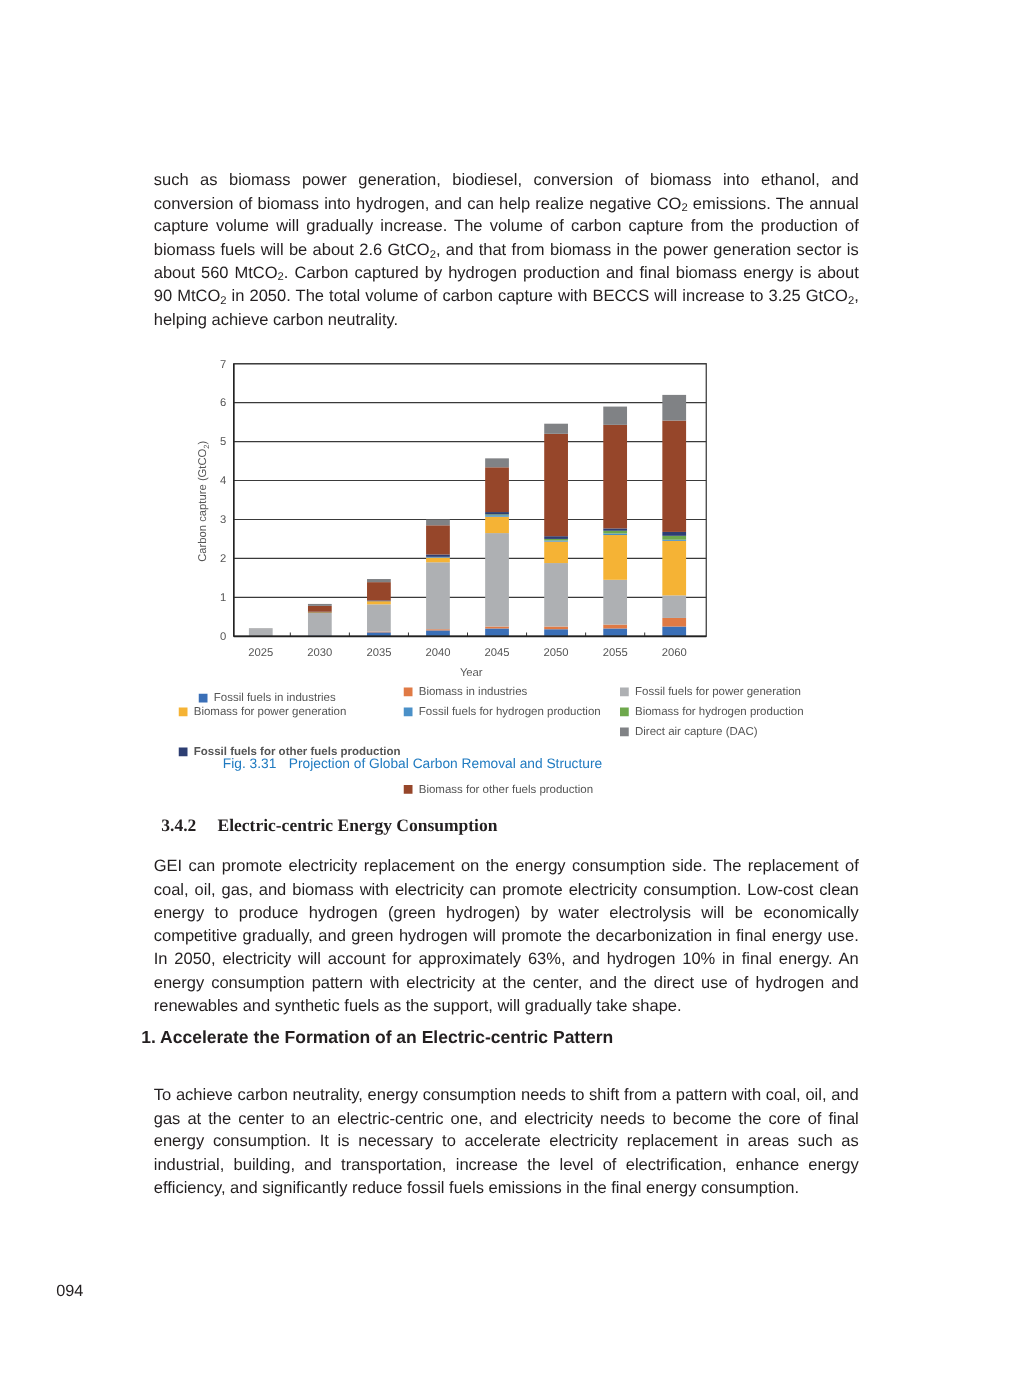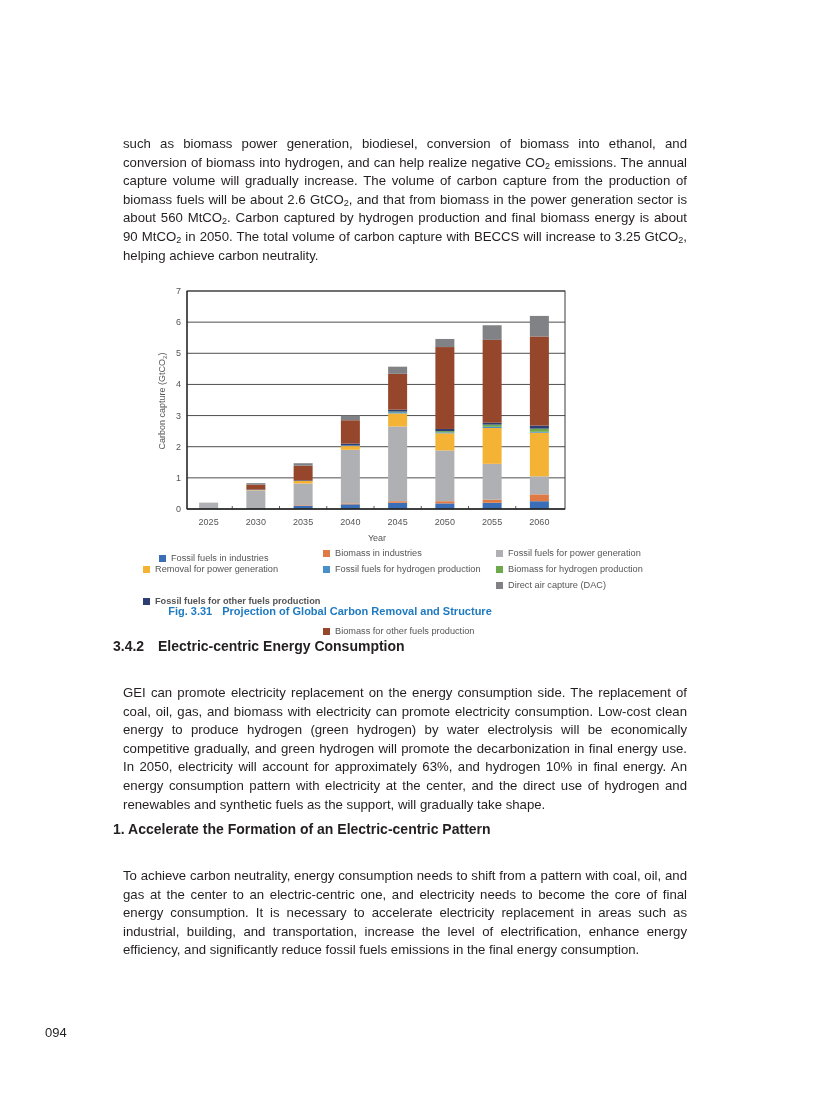--- a/index.html
+++ b/index.html
@@ -1,33 +1,33 @@
 <!DOCTYPE html>
 <html><head>
 <meta charset="utf-8">
 <style>
   html, body { margin: 0; padding: 0; background: #ffffff; }
   body { width: 816px; height: 1100px; position: relative; overflow: hidden; font-family: "Liberation Sans", sans-serif; color: #231f20; }
   .para { position: absolute; left: 113px; width: 564px; font-size: 13.2px; line-height: 18.6px; text-align: justify; margin: 10px; }
   .para sub { font-size: 9px; vertical-align: -2px; line-height: 0; }
   #p1 { top: 125px; }
-  #h-section { position: absolute; left: 113px; top: 638px; font-size: 14px; font-weight: bold; margin: 0; }
+  #h-section { position: absolute; left: 113px; top: 638px; font-size: 14px; font-weight: bold; margin: 16px; font-family: Liberation Serif, serif; }
   #h-section .num { display: inline-block; width: 45px; }
   #p2 { top: 674px; }
   #h-sub { position: absolute; left: 113px; top: 821px; font-size: 14px; font-weight: bold; margin: 0; }
   #p3 { top: 857px; }
   #page-number { position: absolute; left: 45px; top: 1025px; font-size: 13px; text-align: center; }
   #chart { position: absolute; left: 140px; top: 280px; width: 520px; height: 270px; }
   #chart svg { position: absolute; left: 0; top: 0; overflow: visible; }
   .tick-label { font-family: "Liberation Sans", sans-serif; font-size: 9px; fill: #555; }
   .axis-title { font-family: "Liberation Sans", sans-serif; font-size: 9px; fill: #555; }
   #legend { position: absolute; left: 143px; top: 548px; width: 520px; }
   .legend-item { position: absolute; font-size: 9.2px; color: #555; white-space: nowrap; }
   .legend-swatch { display: inline-block; width: 7px; height: 7px; margin-right: 5px; vertical-align: -0.5px; }
-  #fig-caption { position: absolute; left: 0; width: 660px; top: 605px; text-align: center; font-size: 11px; font-weight: bold; color: #1f7ac0; margin: 0; }
+  #fig-caption { position: absolute; left: 0; width: 660px; top: 605px; text-align: center; font-size: 11px; font-weight: normal; color: #1f7ac0; margin: 0; }
   #fig-caption .fig-num { margin-right: 10px; }
 </style>
 </head>
 <body>
 
 <p id="p1" class="para"><span>such as biomass power generation, biodiesel, conversion of biomass into ethanol, and conversion of biomass into hydrogen, and can help realize negative CO</span><sub>2</sub><span> emissions. The annual capture volume will gradually increase. The volume of carbon capture from the production of biomass fuels will be about 2.6 GtCO</span><sub>2</sub><span>, and that from biomass in the power generation sector is about 560 MtCO</span><sub>2</sub><span>. Carbon captured by hydrogen production and final biomass energy is about 90 MtCO</span><sub>2</sub><span> in 2050. The total volume of carbon capture with BECCS will increase to 3.25 GtCO</span><sub>2</sub><span>, helping achieve carbon neutrality.</span></p>
 
 <div id="chart">
   <svg id="chart-svg" width="520" height="270">
     <g id="grid-layer">
@@ -130,21 +130,21 @@
       </g>
     <text id="y-title" class="axis-title" transform="translate(25,121) rotate(-90)" text-anchor="middle"><tspan>Carbon capture (GtCO</tspan><tspan font-size="6" dy="2">2</tspan><tspan dy="-2">)</tspan></text>
     <text id="x-title" class="axis-title" x="237" y="261" text-anchor="middle">Year</text>
   </svg>
 </div>
 
 <div id="legend">
     <div class="legend-item" style="left: 0px; top: 5px; padding-left: 16px;"><span class="legend-swatch" style="background: rgb(58, 111, 183);"></span><span>Fossil fuels in industries</span></div>
     <div class="legend-item" style="left: 180px; top: 0px;"><span class="legend-swatch" style="background: rgb(224, 122, 69);"></span><span>Biomass in industries</span></div>
     <div class="legend-item" style="left: 353px; top: 0px;"><span class="legend-swatch" style="background: rgb(174, 176, 179);"></span><span>Fossil fuels for power generation</span></div>
-    <div class="legend-item" style="left: 0px; top: 16px;"><span class="legend-swatch" style="background: rgb(245, 179, 53);"></span><span>Removal for power generation</span></div>
+    <div class="legend-item" style="left: 0px; top: 16px;"><span class="legend-swatch" style="background: rgb(245, 179, 53);"></span><span>Biomass for power generation</span></div>
     <div class="legend-item" style="left: 180px; top: 16px;"><span class="legend-swatch" style="background: rgb(74, 144, 200);"></span><span>Fossil fuels for hydrogen production</span></div>
     <div class="legend-item" style="left: 353px; top: 16px;"><span class="legend-swatch" style="background: rgb(110, 168, 76);"></span><span>Biomass for hydrogen production</span></div>
     <div class="legend-item" style="left: 0px; top: 48px; font-weight: bold;"><span class="legend-swatch" style="background: rgb(45, 62, 114);"></span><span>Fossil fuels for other fuels production</span></div>
     <div class="legend-item" style="left: 180px; top: 32px; margin-top: 46px;"><span class="legend-swatch" style="background: rgb(150, 70, 42);"></span><span>Biomass for other fuels production</span></div>
     <div class="legend-item" style="left: 353px; top: 32px;"><span class="legend-swatch" style="background: rgb(128, 130, 133);"></span><span>Direct air capture (DAC)</span></div>
   </div>
 
 <p id="fig-caption"><span class="fig-num">Fig. 3.31</span><span>Projection of Global Carbon Removal and Structure</span></p>
 
 <h2 id="h-section"><span class="num">3.4.2</span><span>Electric-centric Energy Consumption</span></h2>

